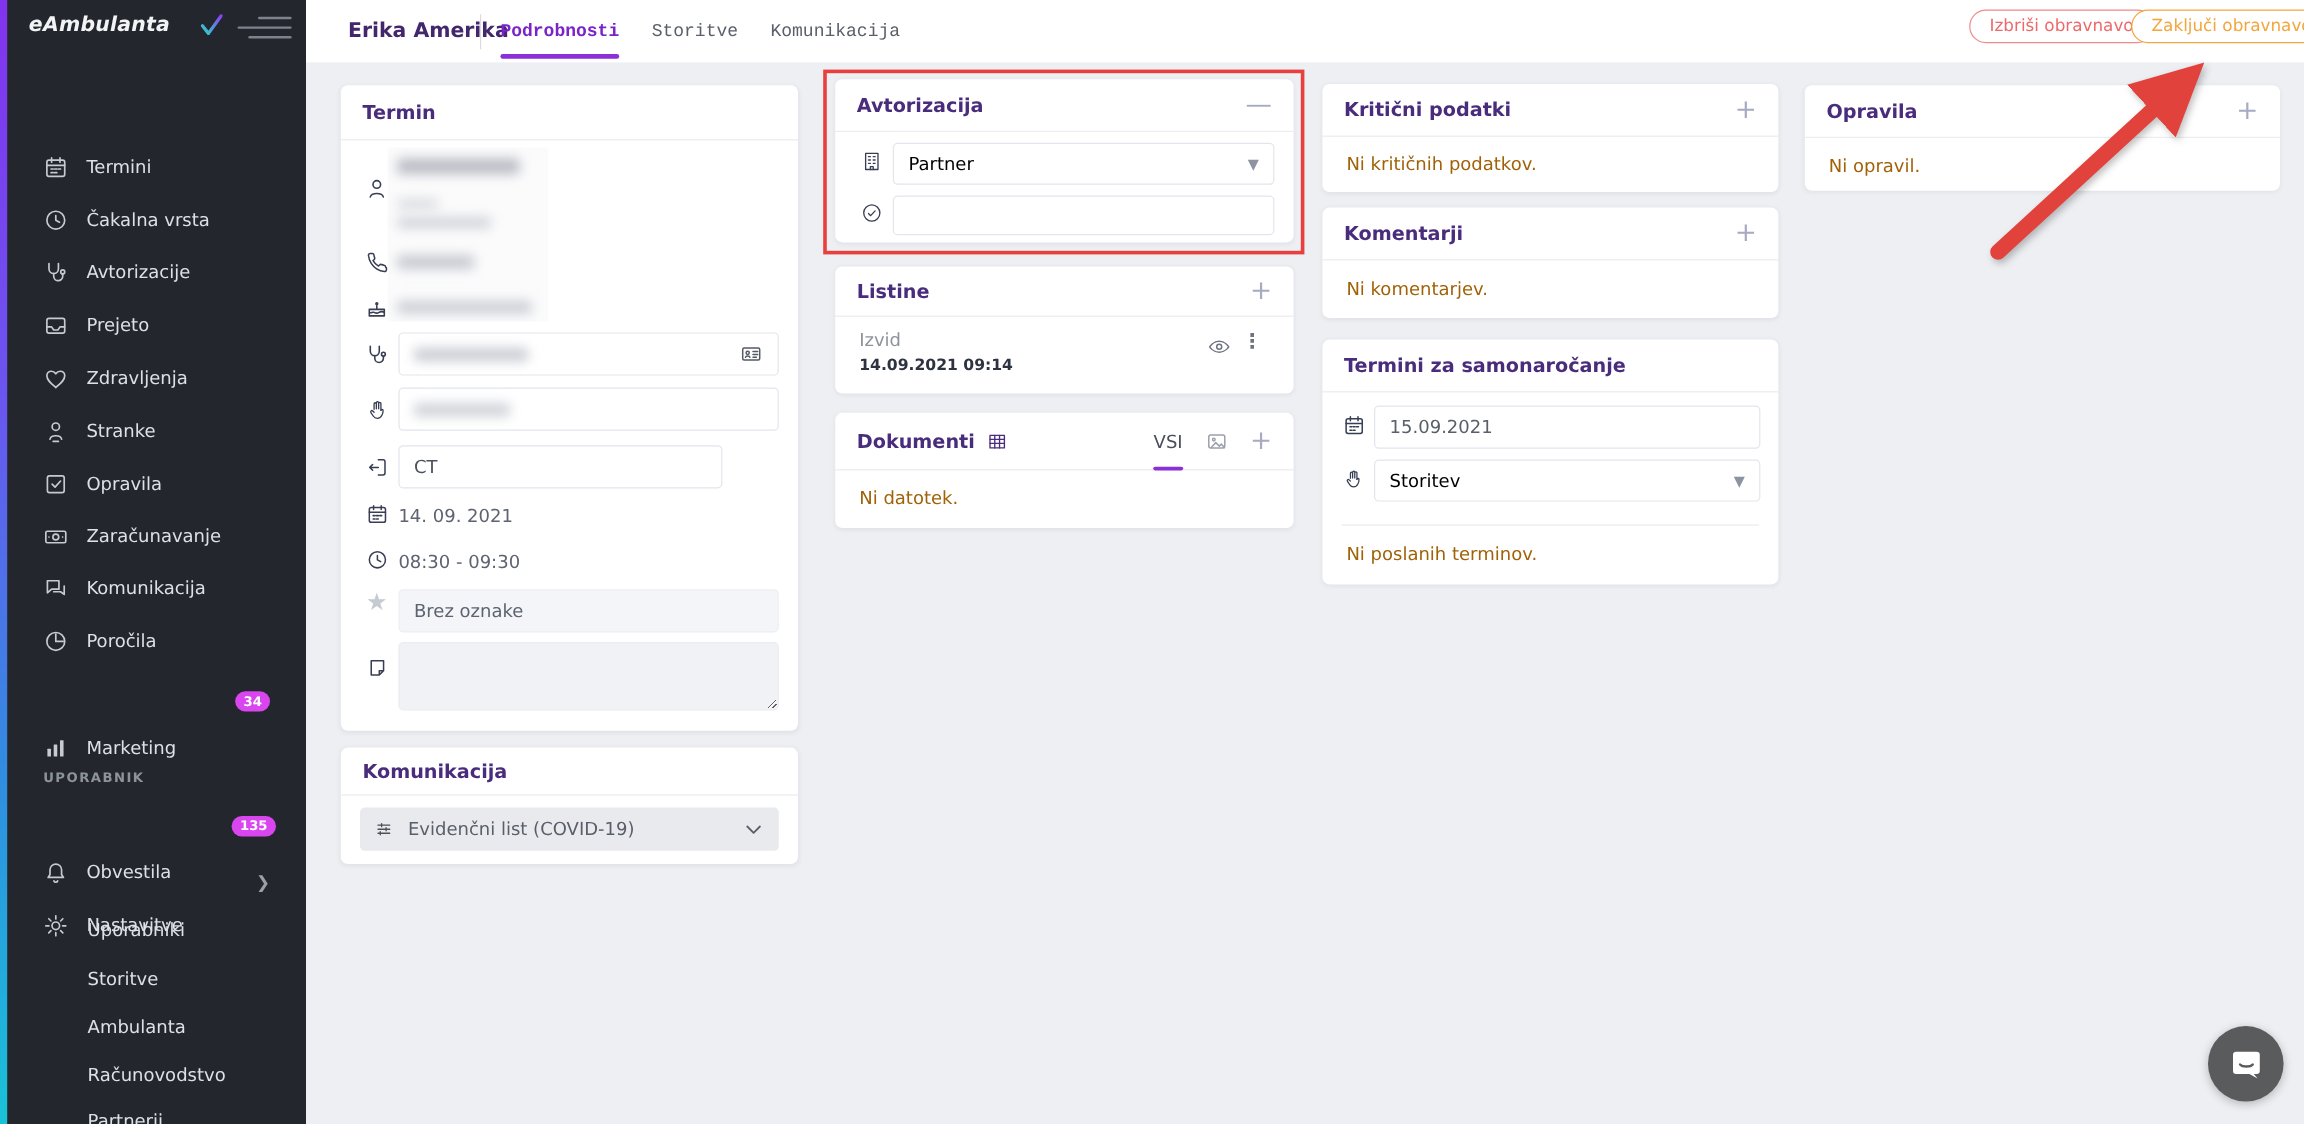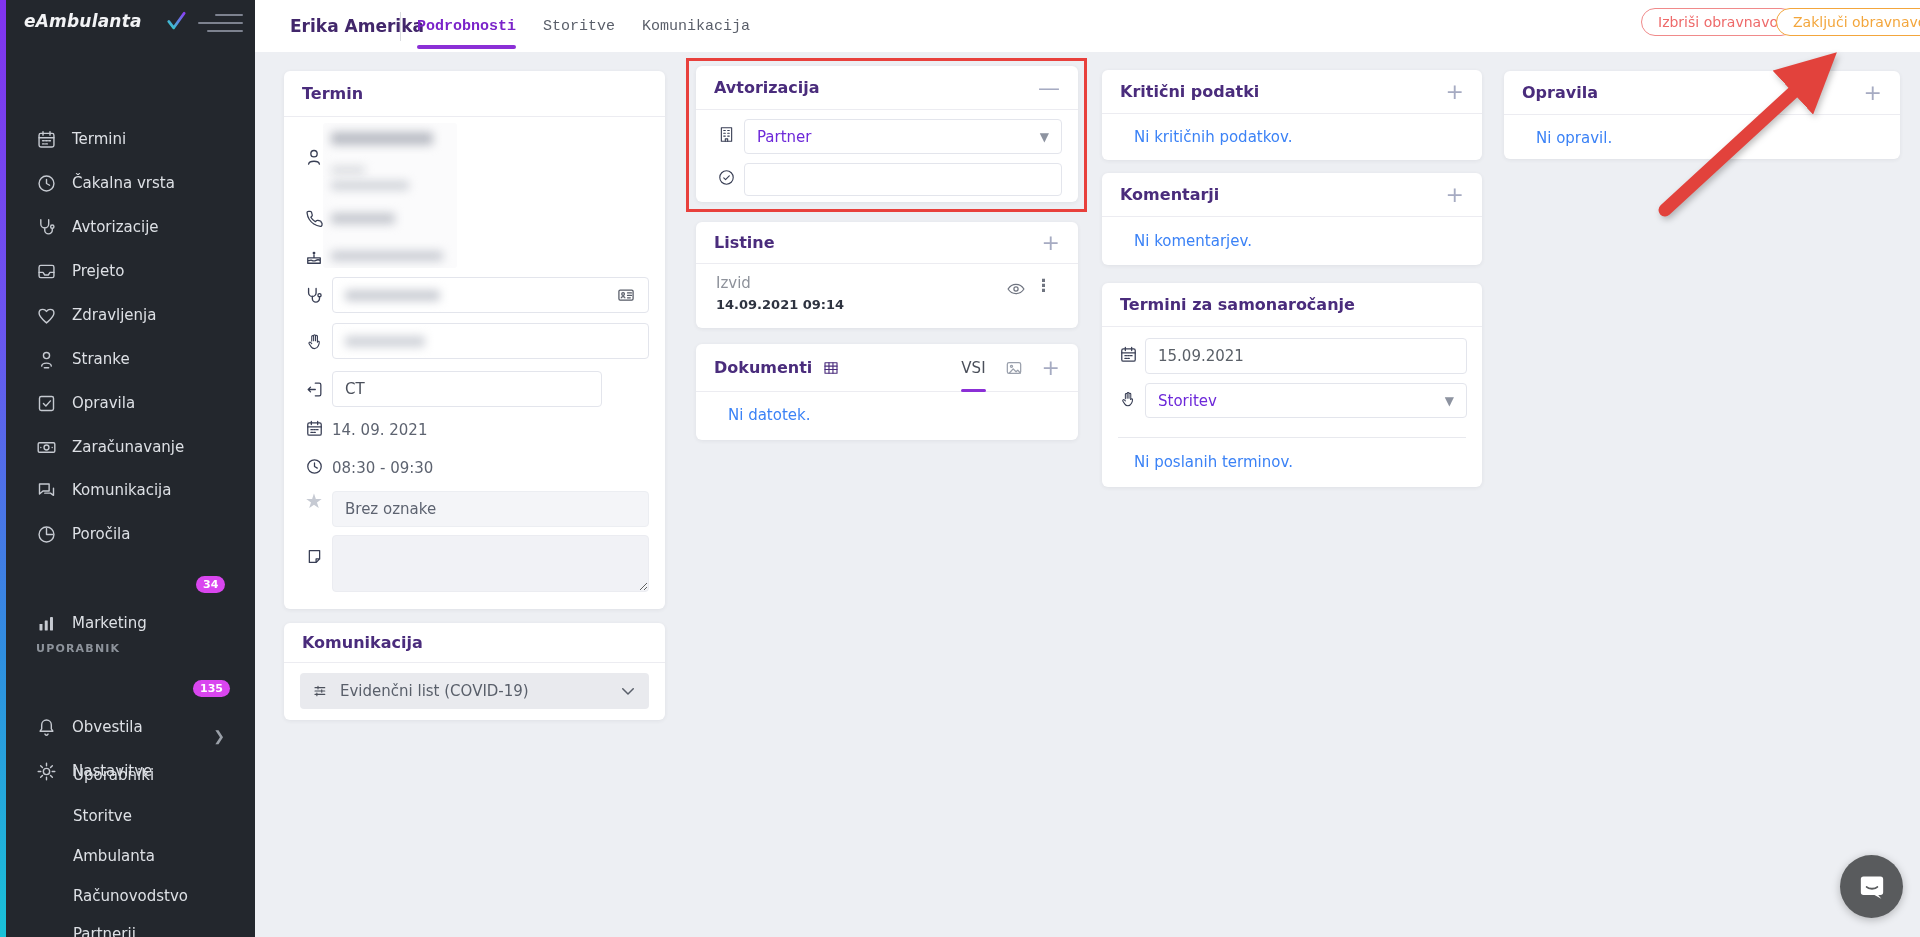--- a/index.html
+++ b/index.html
@@ -35,27 +35,27 @@
   .btn-delete { left:1386px; border:1px solid #f08a8a; color:#ee6a6a; }
   .btn-finish { left:1521px; border:1px solid #f3a63c; color:#f3a63c; }
 
   
   .card { position:absolute; background:#fff; border-radius:6px; box-shadow:0 1px 4px rgba(40,45,60,.07); }
   .card-header { position:absolute; left:0; right:0; top:0; height:46px; display:flex; align-items:center;
     padding:0 18px; border-bottom:1px solid #ececf1; }
   .card-title { color:#4a2c7c; font-weight:700; font-size:16px; }
   .hdr-right { margin-left:auto; display:flex; align-items:center; gap:18px; }
   .plus-ic, .minus-ic { color:#a6abc2; font-size:22px; font-weight:400; line-height:1; cursor:pointer; }
-  .empty-text { position:absolute; left:32px; color:#3b82f6; font-size:15px; }
+  .empty-text { position:absolute; left:20px; color:#a16207; font-size:15px; }
   .row-ic { position:absolute; left:18px; width:24px; display:flex; justify-content:center; color:#383e54; }
   .inputbox { position:absolute; left:48px; border:1px solid #e3e5ec; border-radius:4px; background:#fff; height:36px;
     display:flex; align-items:center; padding:0 12px; font-size:15px; color:#4b505b; }
   .inputbox.gray { background:#f4f5f8; border-color:#eceef2; }
   input.native { border:none; outline:none; background:transparent; width:100%; font:inherit; color:#4b505b; }
-  .ph { color:#6d28d9;text-align:center; }
+  .ph { color:#000000;text-align:center; }
   .caret { margin-left:auto; color:#8d93a0; font-size:12px; }
   .plain-text { position:absolute; left:48px; color:#5d6370; font-size:15px; }
   .divline { position:absolute; left:16px; right:16px; height:1px; background:#e8e9ee; }
 
   .si { fill:none; stroke:currentColor; stroke-width:1.6; stroke-linecap:round; stroke-linejoin:round; width:100%; height:100%; }
   .blurbar { position:absolute; border-radius:3px; filter:blur(5px); }
 
   
   .red-box { position:absolute; left:686px; top:58px; width:401px; height:154px; border:3px solid #e8403c; z-index:6; pointer-events:none; }
   .arrow-svg { position:absolute; left:1640px; top:28px; z-index:7; filter:drop-shadow(2px 3px 3px rgba(0,0,0,.25)); pointer-events:none; }

